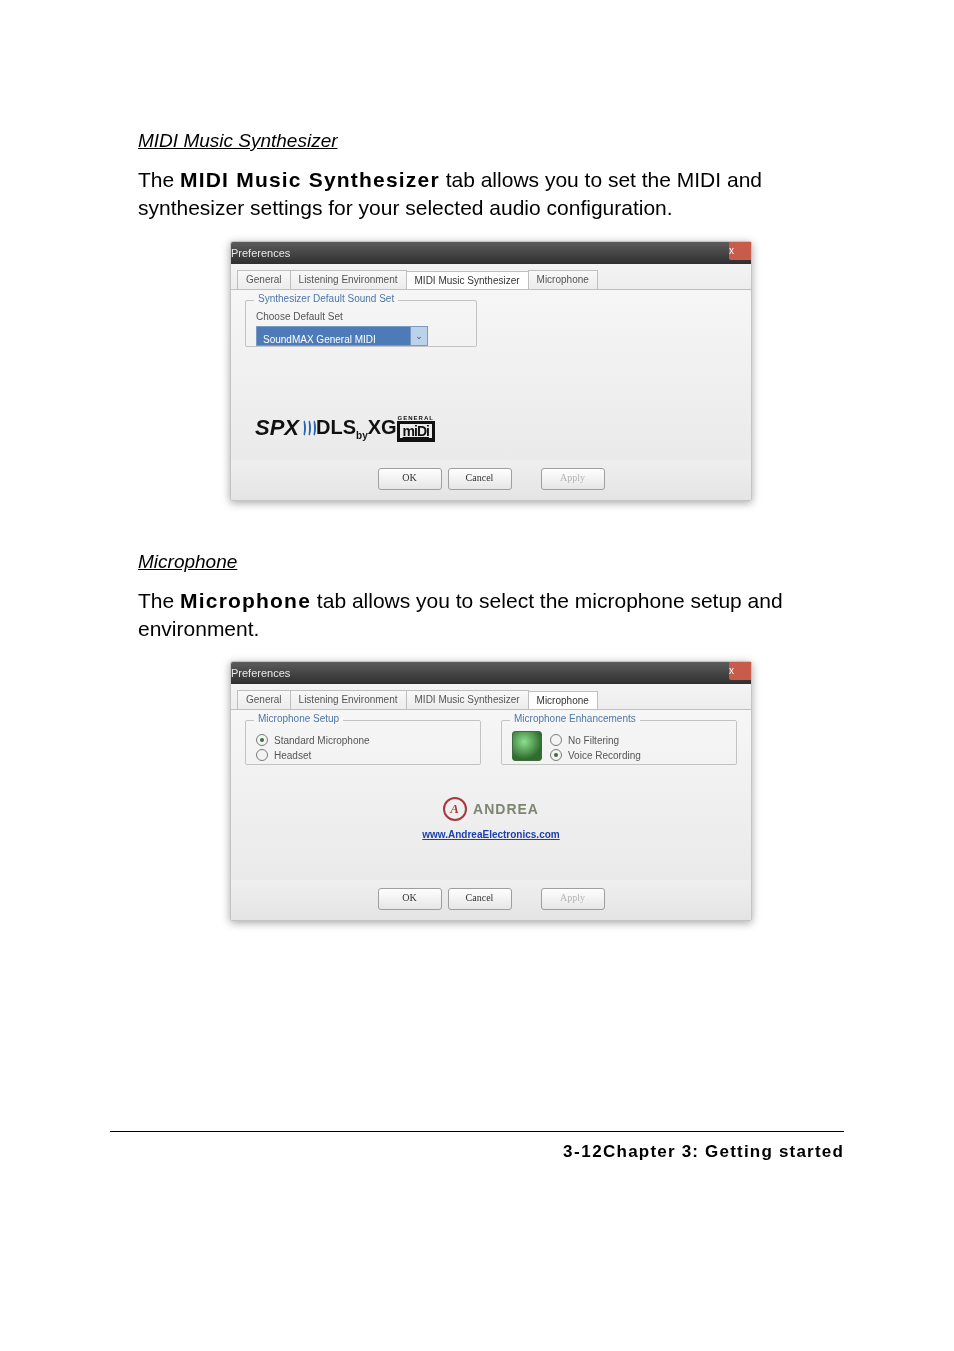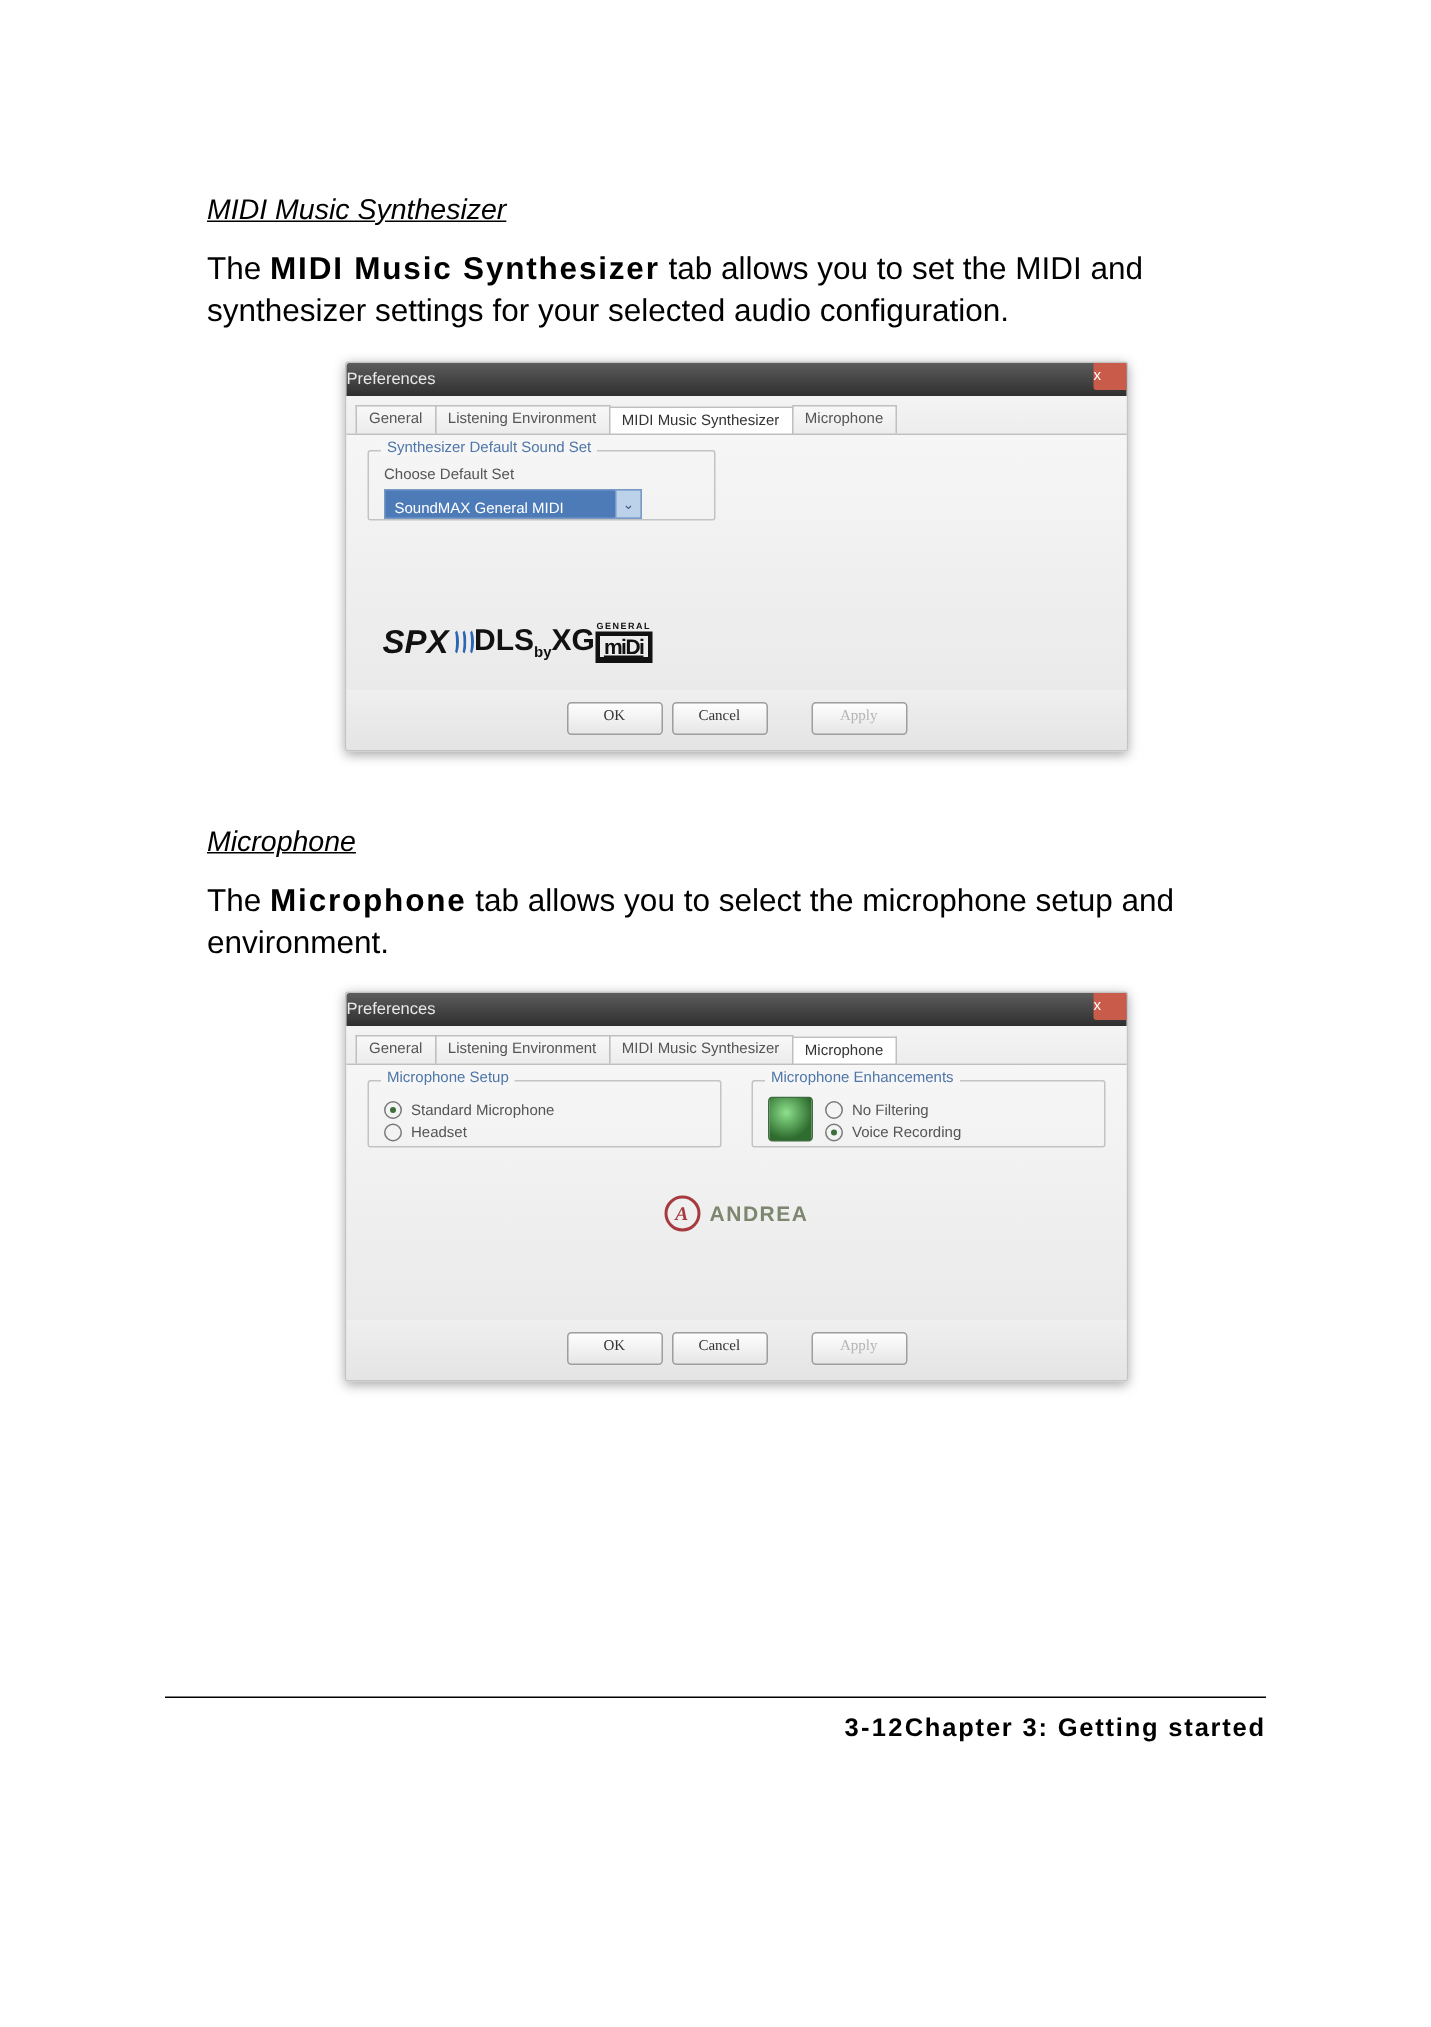--- a/index.html
+++ b/index.html
@@ -386,20 +386,21 @@
               <span>Voice Recording</span>
             </div>
           </div>
         </div>
       </div>
       <div class="andrea">
         <span class="andrea-logo">
           <span class="circ">A</span>
           <span>ANDREA</span>
         </span>
+        <a class="andrea-link">www.AndreaElectronics.com</a>
       </div>
     </div>
     <div class="buttonbar">
       <div class="winbtn">OK</div>
       <div class="winbtn">Cancel</div>
       <div class="winbtn disabled">Apply</div>
     </div>
   </div>
 
   <div class="footer">

